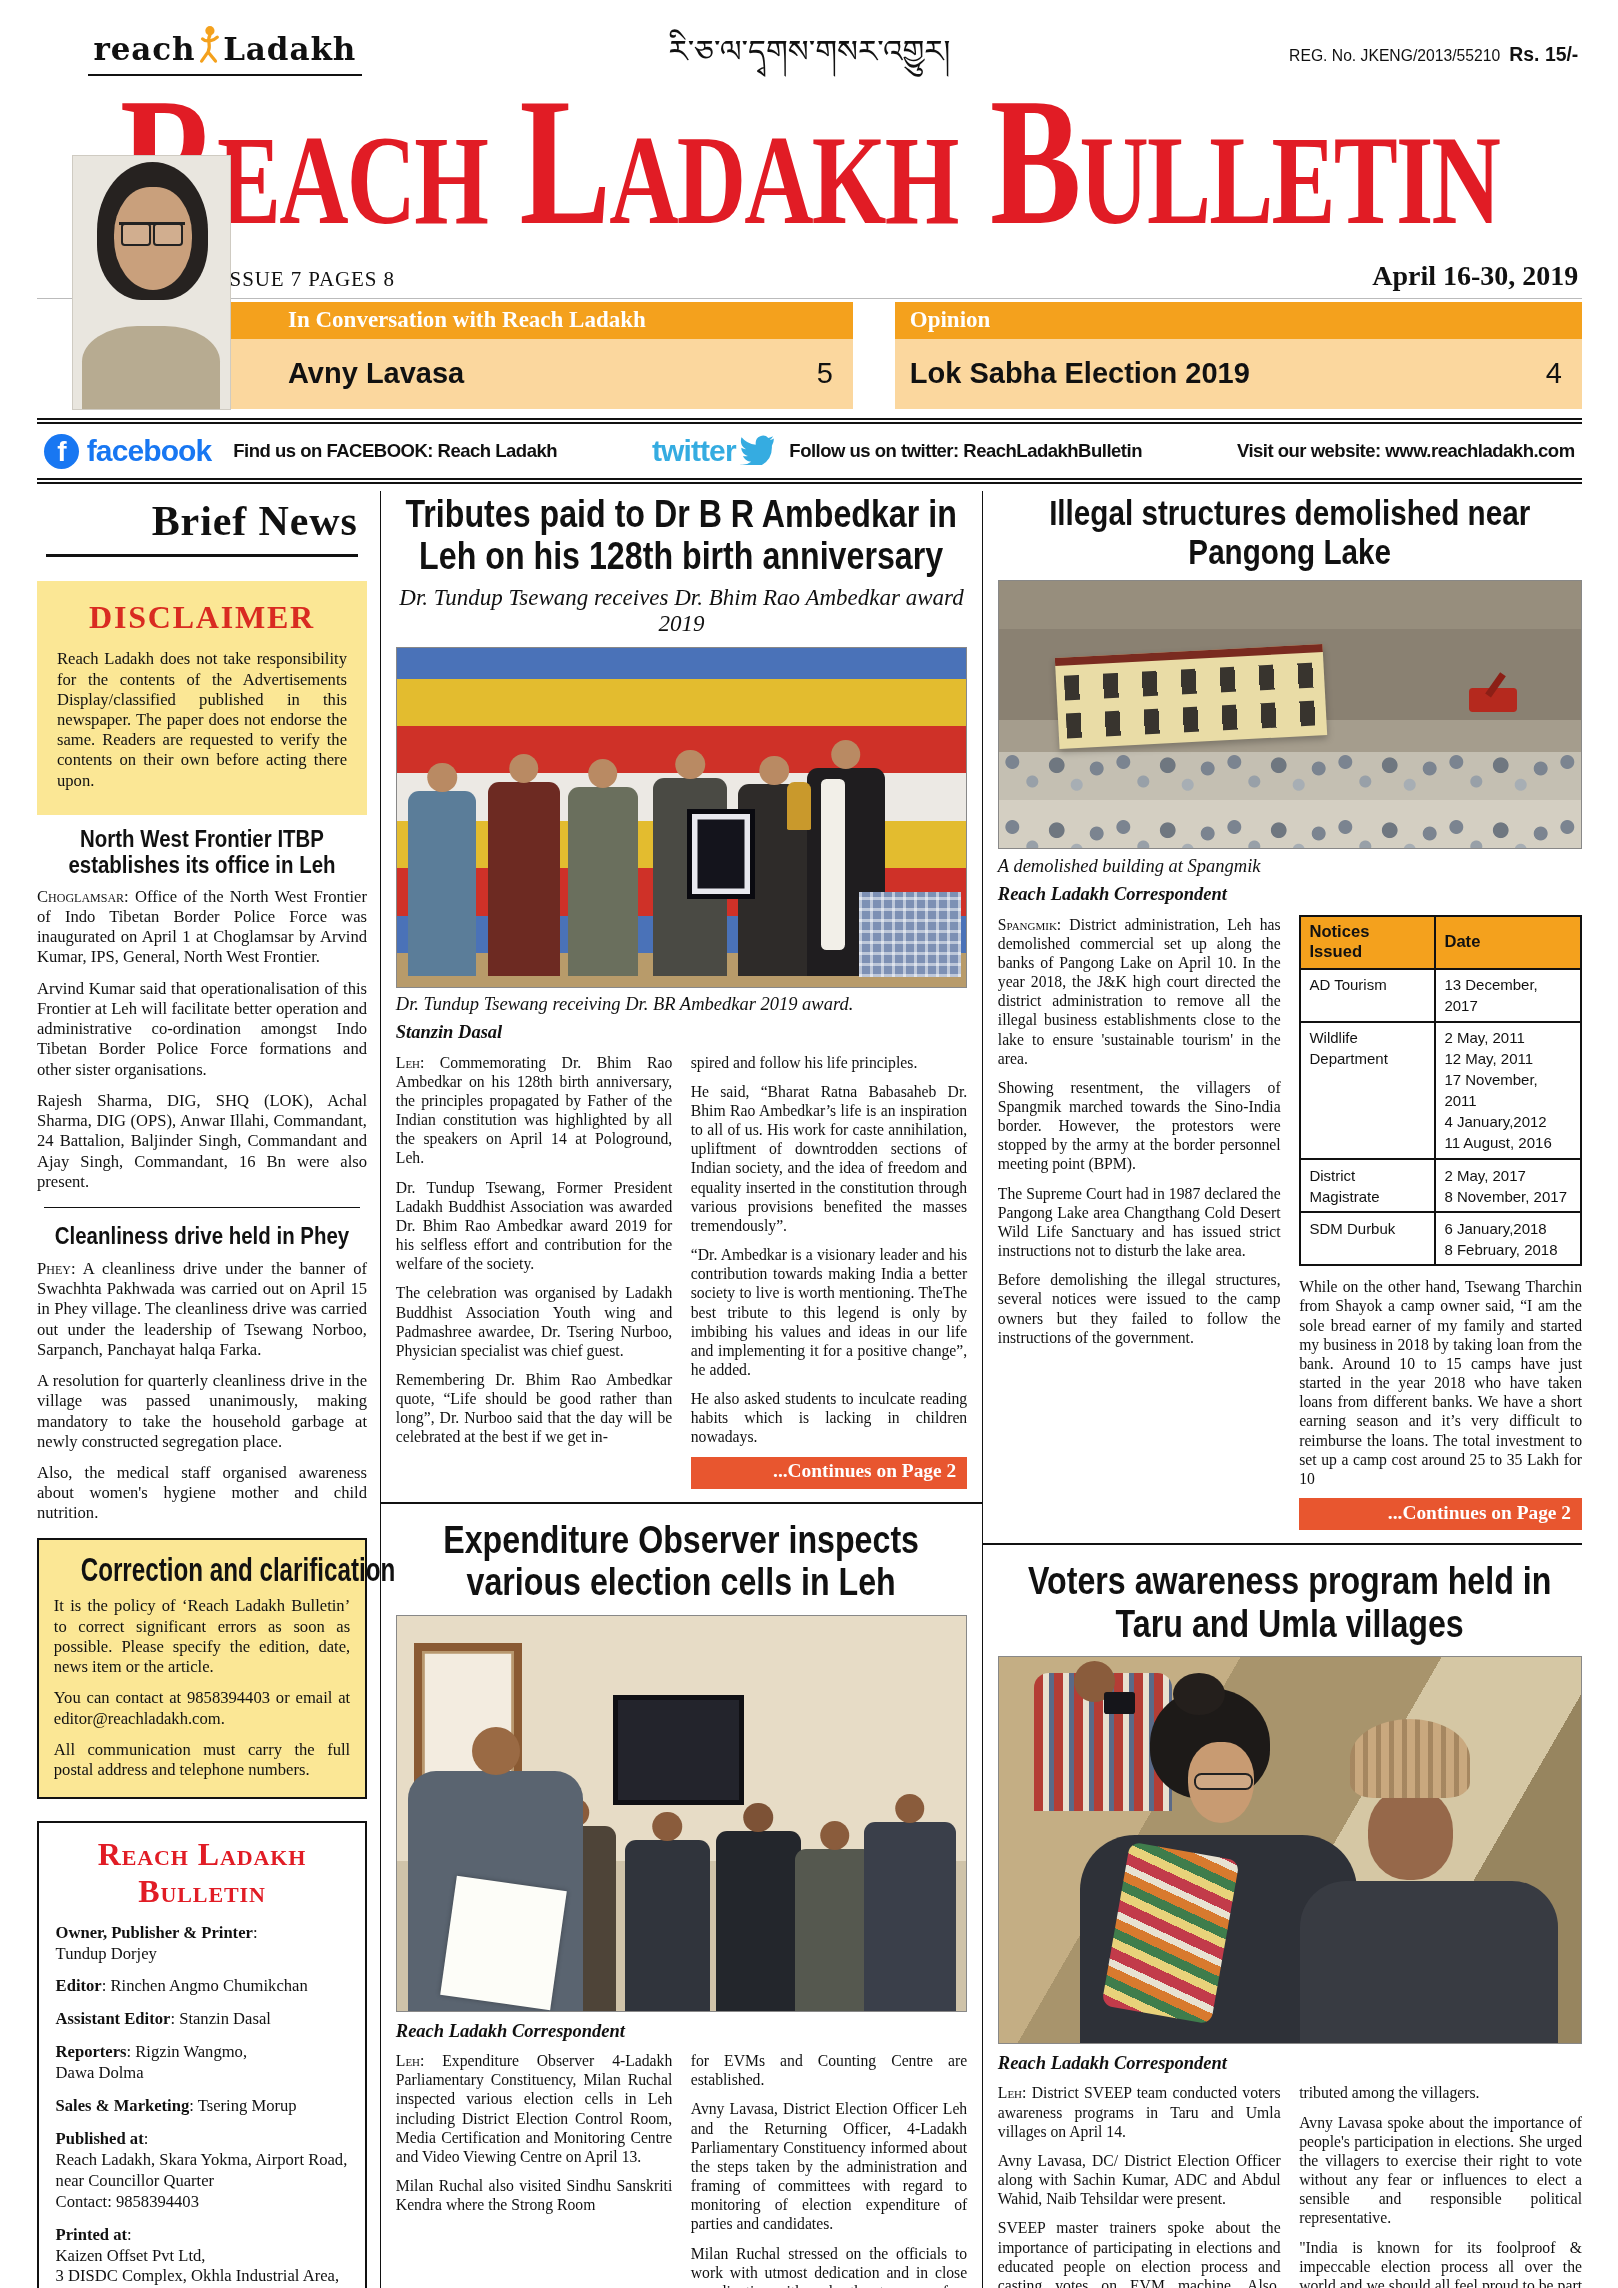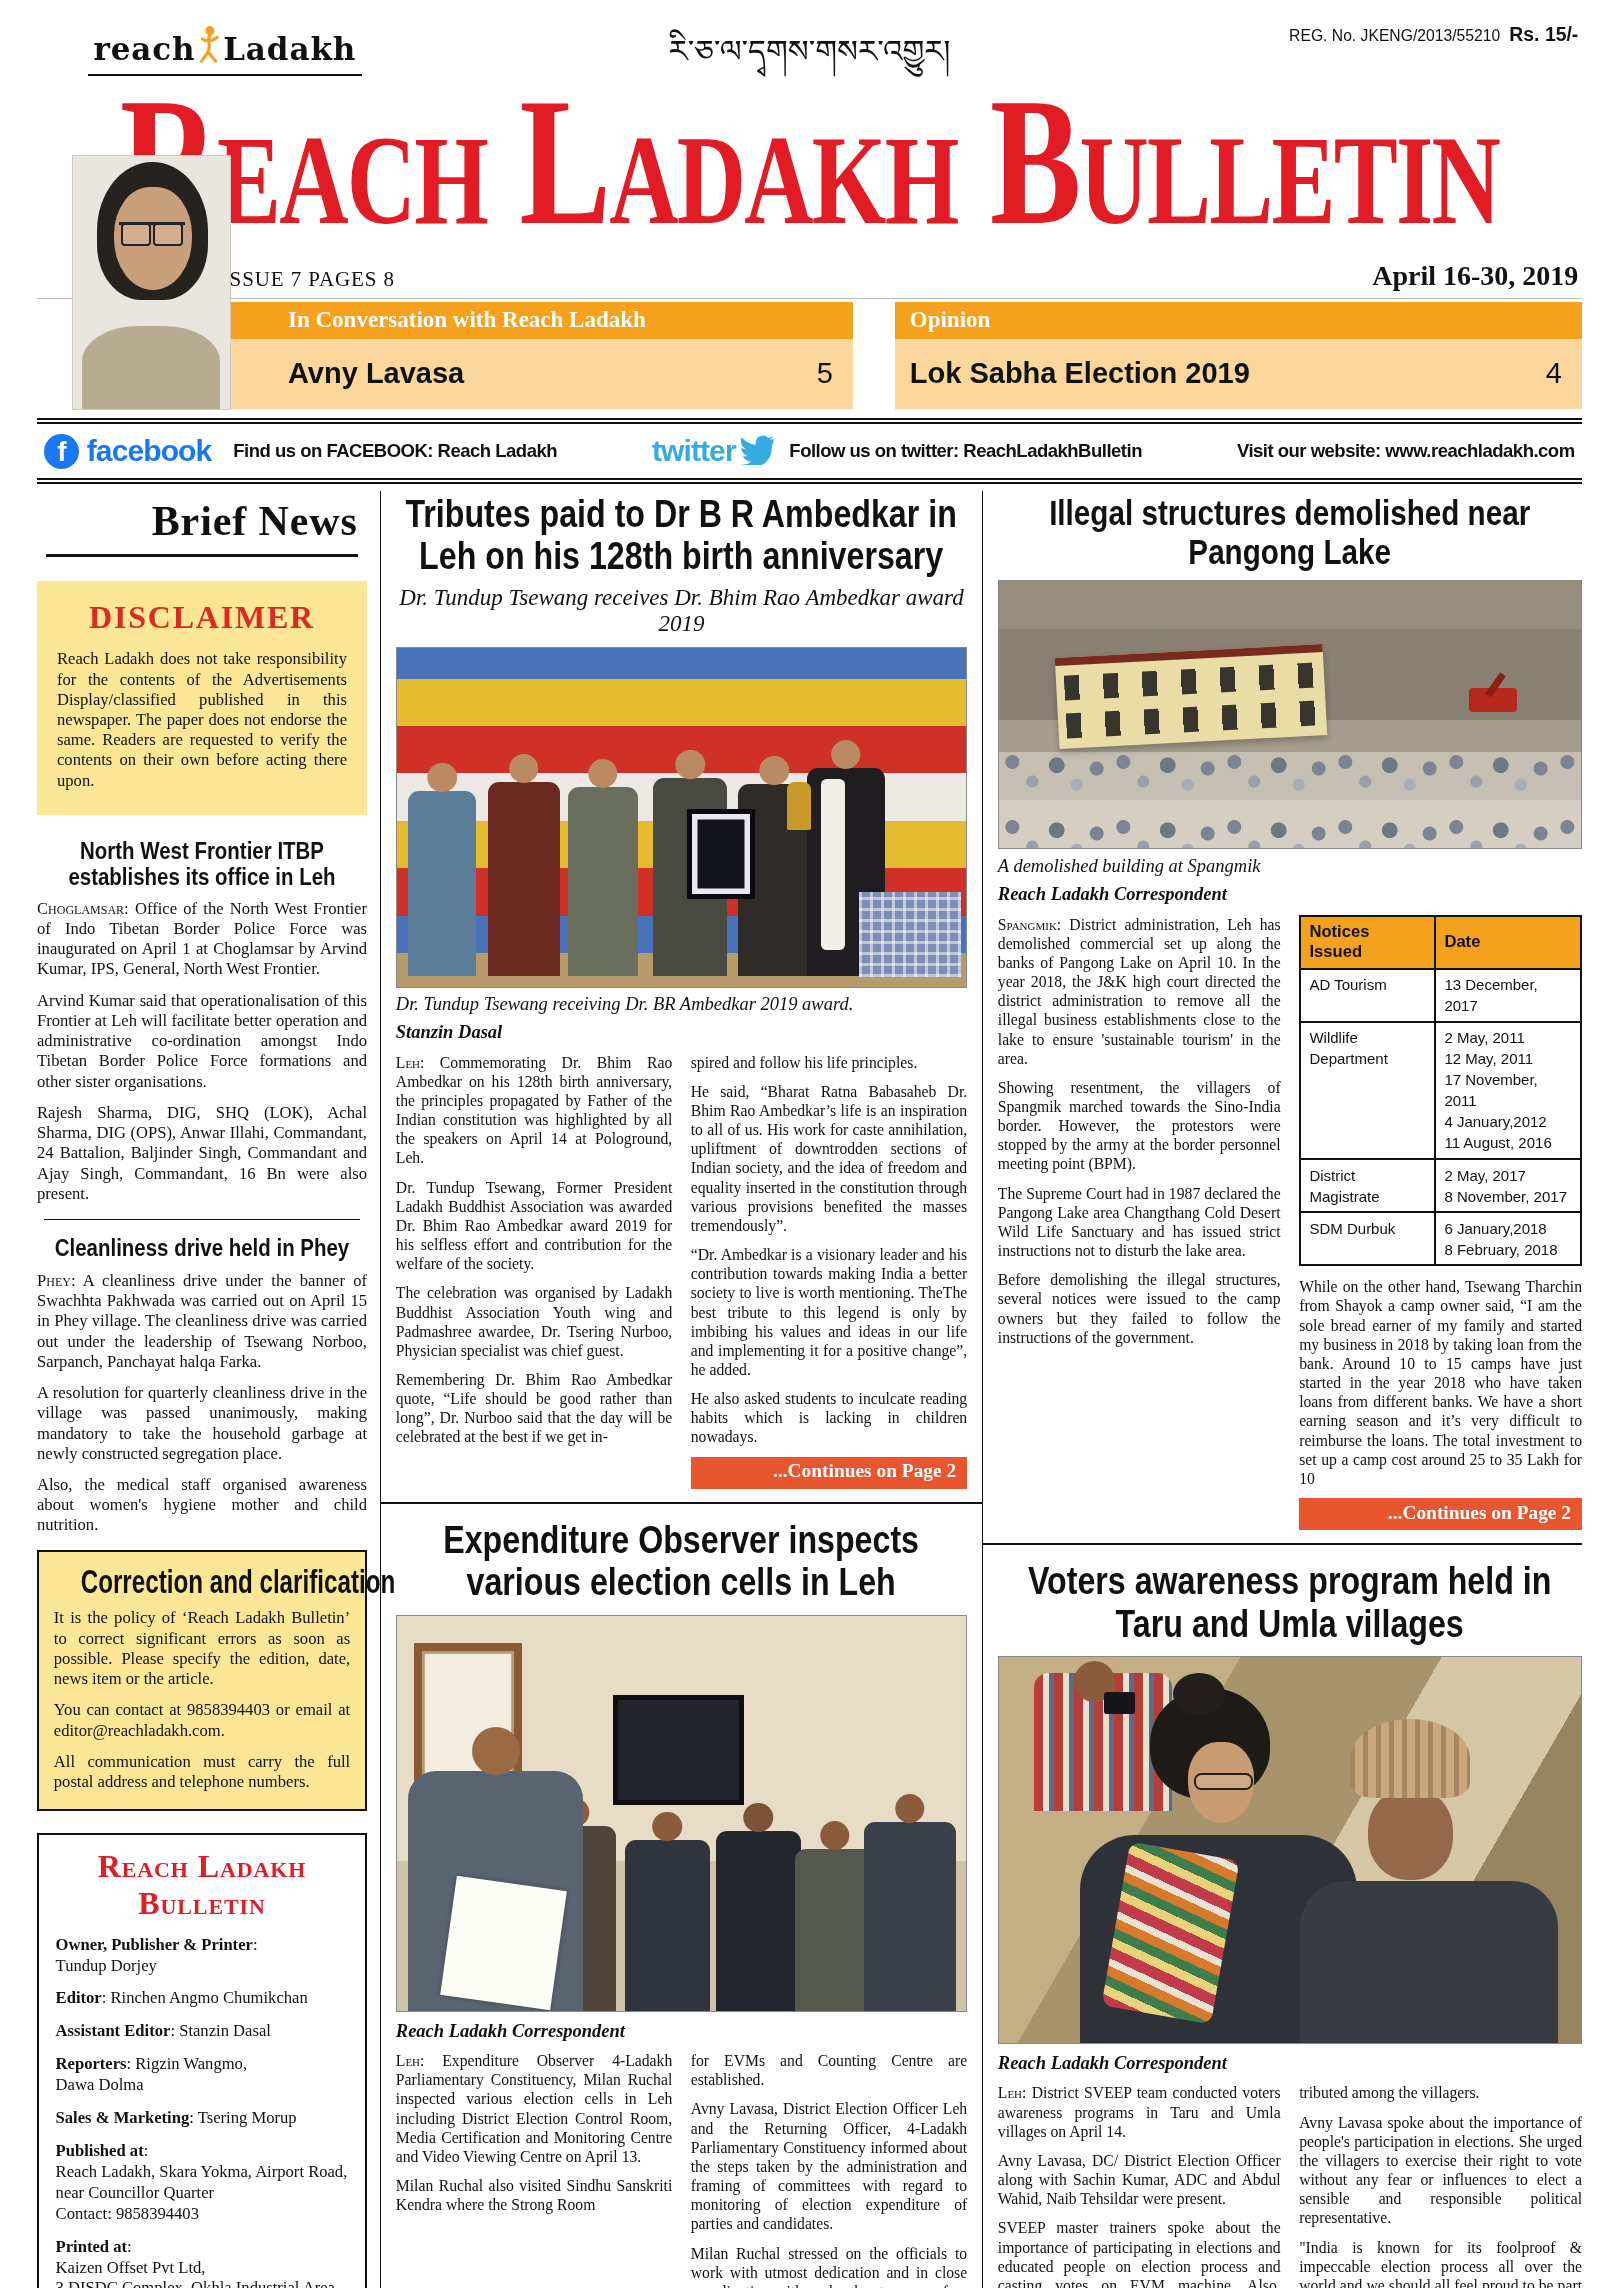--- a/index.html
+++ b/index.html
@@ -5,21 +5,21 @@
   * { margin:0; padding:0; box-sizing:border-box; }
   body { background:#777; font-family:"Liberation Serif", serif; color:#111; }
   .page { width:1619px; height:2289px; background:#fff; margin:0 auto; position:relative; overflow:hidden; }
 
   
   header { padding:11px 37px 0; position:relative; }
   .topline { position:relative; height:59px; }
   .logo { position:absolute; left:51px; top:13px; font-family:"DejaVu Serif", serif; font-weight:700; font-size:31px; letter-spacing:0.9px; border-bottom:2.8px solid #111; padding:0 5.5px 1.8px; }
   .logo .fig-icon { display:inline-block; vertical-align:-5.5px; margin:0 1.8px; }
   .tibetan { position:absolute; left:50%; transform:translateX(-50%); top:5.5px; font-size:31px; font-family:"DejaVu Sans", sans-serif; }
-  .reg { position:absolute; right:3.7px; top:12px; font-family:"Liberation Sans", sans-serif; font-size:15.7px; }
+  .reg { position:absolute; right:3.7px; top:32px; font-family:"Liberation Sans", sans-serif; font-size:15.7px; }
   .reg b { font-size:19.4px; margin-left:9.2px; }
 
   .masthead-wrap { height:190px; text-align:center; overflow:visible; }
   .masthead { display:inline-block; transform:scaleY(1.33); transform-origin:top center; font-family:"Liberation Serif", serif; font-weight:700; font-variant-caps:small-caps; font-size:137px; line-height:138px; color:#e11c25; letter-spacing:-1.8px; white-space:nowrap; }
 
   .vol-row { display:flex; justify-content:space-between; align-items:flex-end; padding:0 3.7px 5.5px 109px; border-bottom:0.9px solid #bbb; }
   .vol { font-size:21px; letter-spacing:0.9px; }
   .issue-date { font-weight:700; font-size:28px; }
 
   .banner-row { display:flex; gap:42px; margin:3.7px 0 0 129px; }
@@ -49,21 +49,21 @@
   main { display:flex; margin:0 37px; padding-top:7.4px; }
   .col-left { width:343px; padding:1.8px 13px 0 0; }
   .col-center { width:602px; border-left:1.8px solid #111; padding:1.8px 14.8px 0; }
   .col-right { flex:1; border-left:1.8px solid #111; padding:1.8px 0 0 14.8px; }
 
   .para { font-size:15.7px; line-height:1.22; text-align:justify; margin-bottom:10px; }
   .col-left .para { font-size:16.6px; margin-bottom:11px; }
   .dateline { font-variant-caps:small-caps; }
 
   .brief-title { font-weight:700; font-size:42px; text-align:right; letter-spacing:0.9px; padding-bottom:9.2px; border-bottom:3.2px solid #111; margin:3.7px 9.2px 24px; }
-  .disclaimer { background:#fbe795; padding:18.5px 20px 13px; margin-bottom:24px; }
+  .disclaimer { background:#fbe795; padding:18.5px 20px 13px; margin-bottom:12px; }
   .disclaimer h3 { color:#d92b21; font-size:32px; text-align:center; letter-spacing:1.8px; margin-bottom:13px; font-family:"Liberation Serif", serif; }
   .brief-head { font-family:"Liberation Sans", sans-serif; font-weight:900; font-size:22px; line-height:1.15; text-align:center; margin:7.4px 0 9.2px; transform:scale(0.93,1.06); }
   hr.brief-sep { border:none; border-top:1.8px solid #111; margin:14.8px 7.4px 16.6px; }
 
   .correction { background:#fbe795; border:2.3px solid #111; padding:11px 14.8px 5.5px; margin:14.8px 0 22px; }
   .correction h3 { font-family:"Liberation Sans", sans-serif; font-weight:900; font-size:29.5px; text-align:center; transform:scale(0.82,1.12); margin:1.8px 0 9.2px; white-space:nowrap; }
 
   .imprint { border:2.8px solid #111; padding:11px 16.6px 7.4px; }
   .imprint h3 { color:#e11c25; font-variant-caps:small-caps; font-weight:700; font-size:32px; text-align:center; margin:1.8px 0 13px; letter-spacing:0.9px; }
   .imp { font-size:16.6px; line-height:1.26; margin-bottom:12px; white-space:pre-line; }

